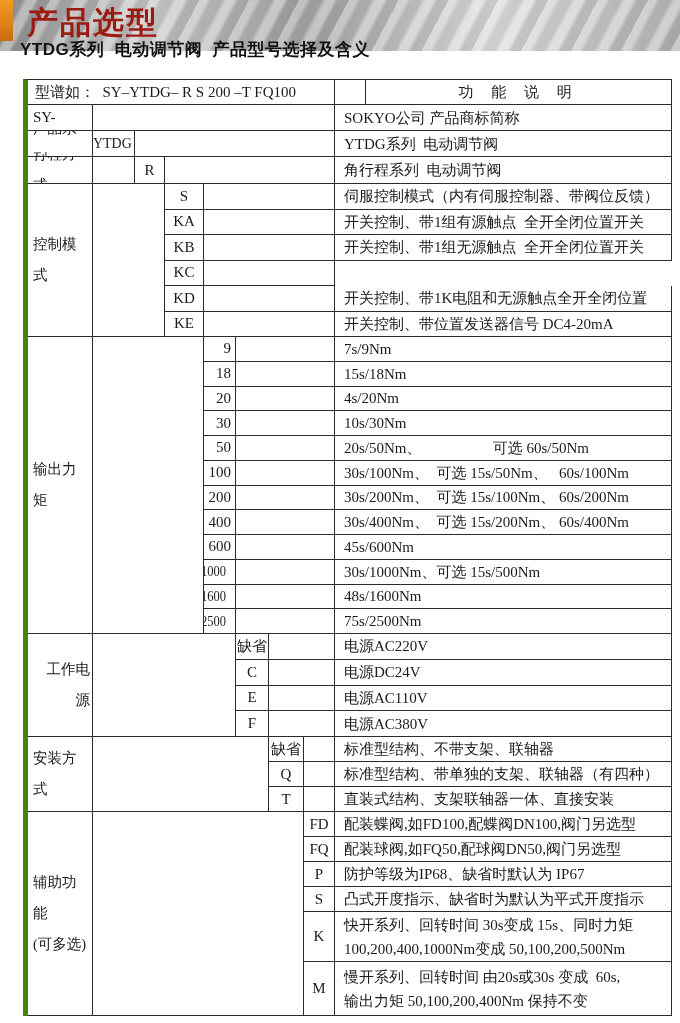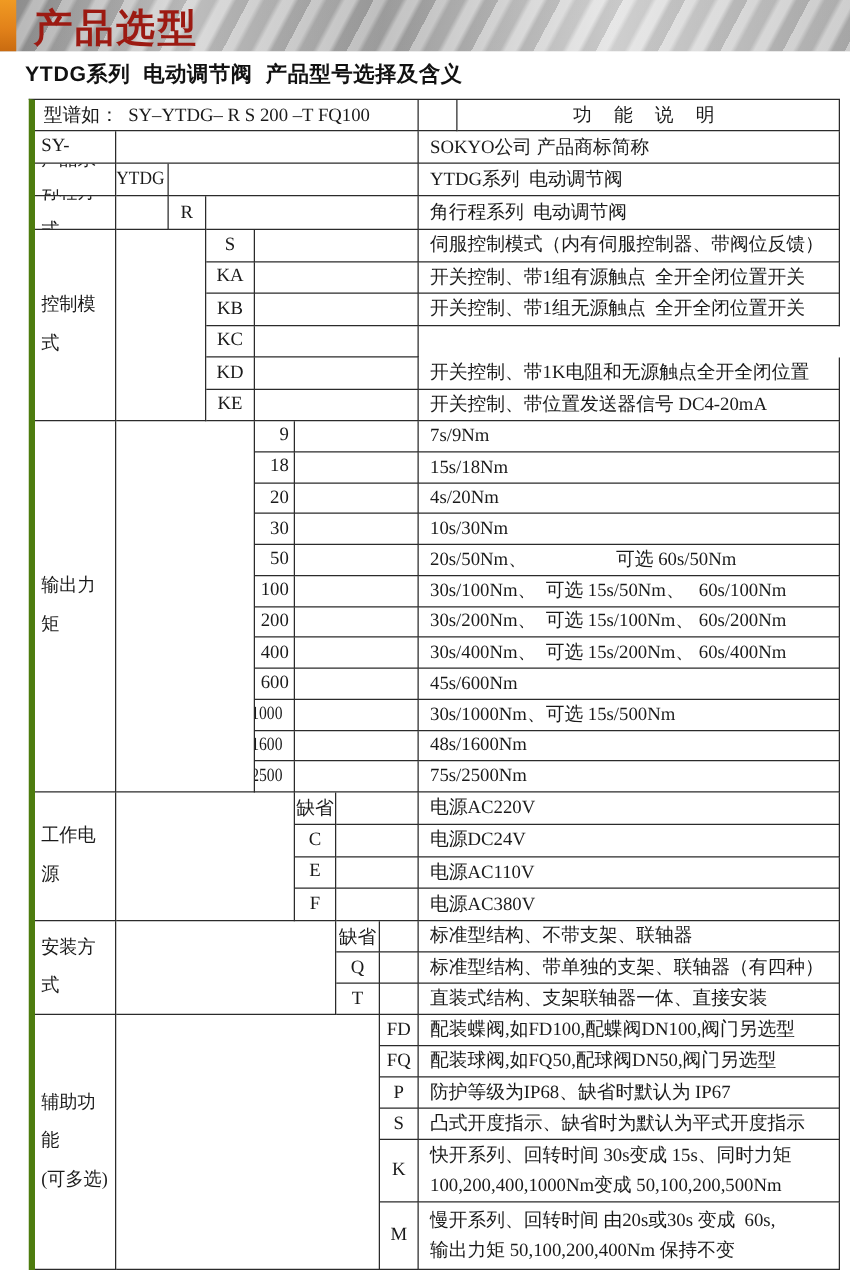--- a/index.html
+++ b/index.html
@@ -6,42 +6,42 @@
   #page{
     position:relative;
     width:680px;height:1023px;
     background:#ffffff;
     font-family:"Liberation Serif","DejaVu Serif",serif;
     color:#1a1a1a;
     overflow:hidden;
   }
   
   #banner{
-    position:absolute;left:0;top:0;width:680px;height:41px;
+    position:absolute;left:0;top:0;width:680px;height:51px;
     background:
       repeating-linear-gradient(118deg,
         rgba(255,255,255,0.30) 0 7px,
         rgba(90,90,90,0.10) 11px 20px,
         rgba(255,255,255,0.34) 24px 31px,
         rgba(60,60,60,0.12) 35px 44px),
       linear-gradient(100deg,#8e8e8e 0%,#c9c9c9 22%,#a3a3a3 45%,#dcdcdc 72%,#b4b4b4 100%);
   }
   #accent-bar{
     position:absolute;left:0;top:0;width:13px;height:41px;
     background:linear-gradient(180deg,#f09a22 0%,#e2821a 55%,#c96b10 100%);
   }
   #banner-title{
     position:absolute;left:27px;top:2px;
     font-family:"Liberation Sans","DejaVu Sans",sans-serif;
     font-weight:700;font-size:31px;letter-spacing:2px;
     color:#9c1a12;
   }
   
   #subtitle{
-    position:absolute;left:20px;top:48px;
+    position:absolute;left:20px;top:38px;
     font-family:"Liberation Sans","DejaVu Sans",sans-serif;
     font-weight:700;font-size:17px;letter-spacing:0.5px;
     color:#111;white-space:pre;
   }
   
   #tbl{
     position:absolute;left:23px;top:79px;width:644px;
     display:grid;
     grid-template-columns:65px 42px 30px 39px 32px 33px 35px 31px 31px 306px;
     grid-template-rows:25px 26px 26px 27px repeat(6,25.5px) repeat(12,24.75px) repeat(4,25.75px) repeat(3,25px) repeat(4,25px) 50px 54px;
@@ -236,21 +236,21 @@
       </div>
       <div class="c desc" style="grid-area: 20 / 9 / span 1 / span 2;">
         <span class="fitw">30s/1000Nm、可选 15s/500Nm</span>
       </div>
       <div class="c desc" style="grid-area: 21 / 9 / span 1 / span 2;">
         <span class="fitw">48s/1600Nm</span>
       </div>
       <div class="c desc" style="grid-area: 22 / 9 / span 1 / span 2;">
         <span class="fitw">75s/2500Nm</span>
       </div>
-      <div class="c lbl" style="grid-area: 23 / 1 / span 4 / span 1;">
+      <div class="c lbl" style="grid-area: 23 / 1 / span 4 / span 1; text-align: right;">
         <span class="fitw" style="transform: scaleX(0.966102);">工作电源</span>
       </div>
       <div class="c " style="grid-area: 23 / 2 / span 4 / span 4;"></div>
       <div class="c code" style="grid-area: 23 / 6 / span 1 / span 1;">
         <span class="fitw">缺省</span>
       </div>
       <div class="c " style="grid-area: 23 / 7 / span 1 / span 2;"></div>
       <div class="c code" style="grid-area: 24 / 6 / span 1 / span 1;">
         <span class="fitw">C</span>
       </div>

